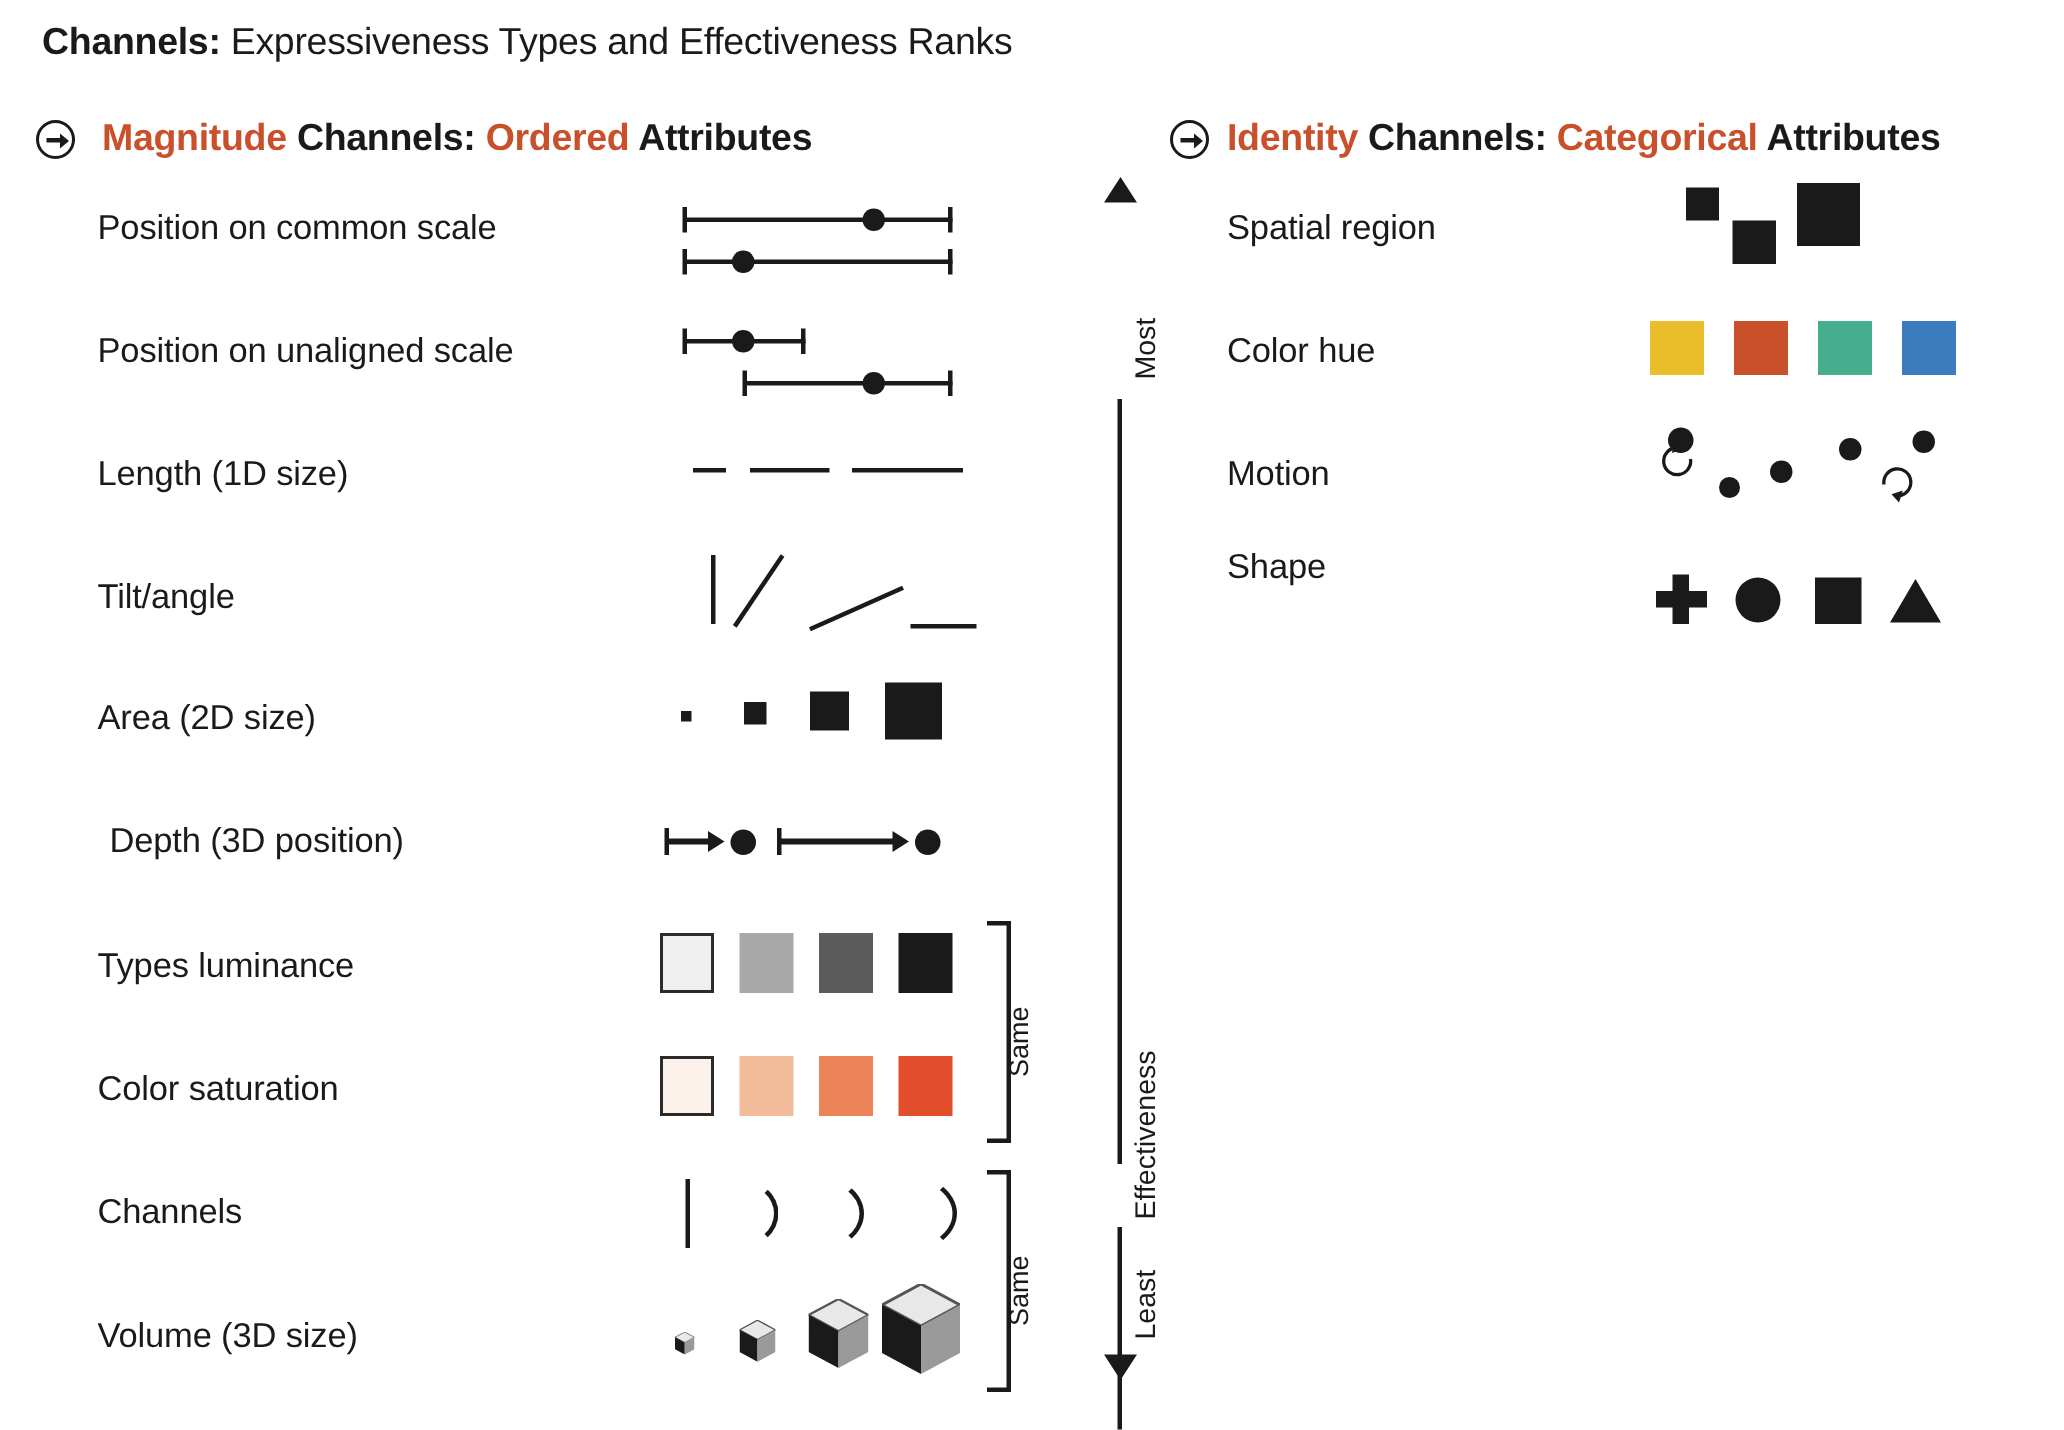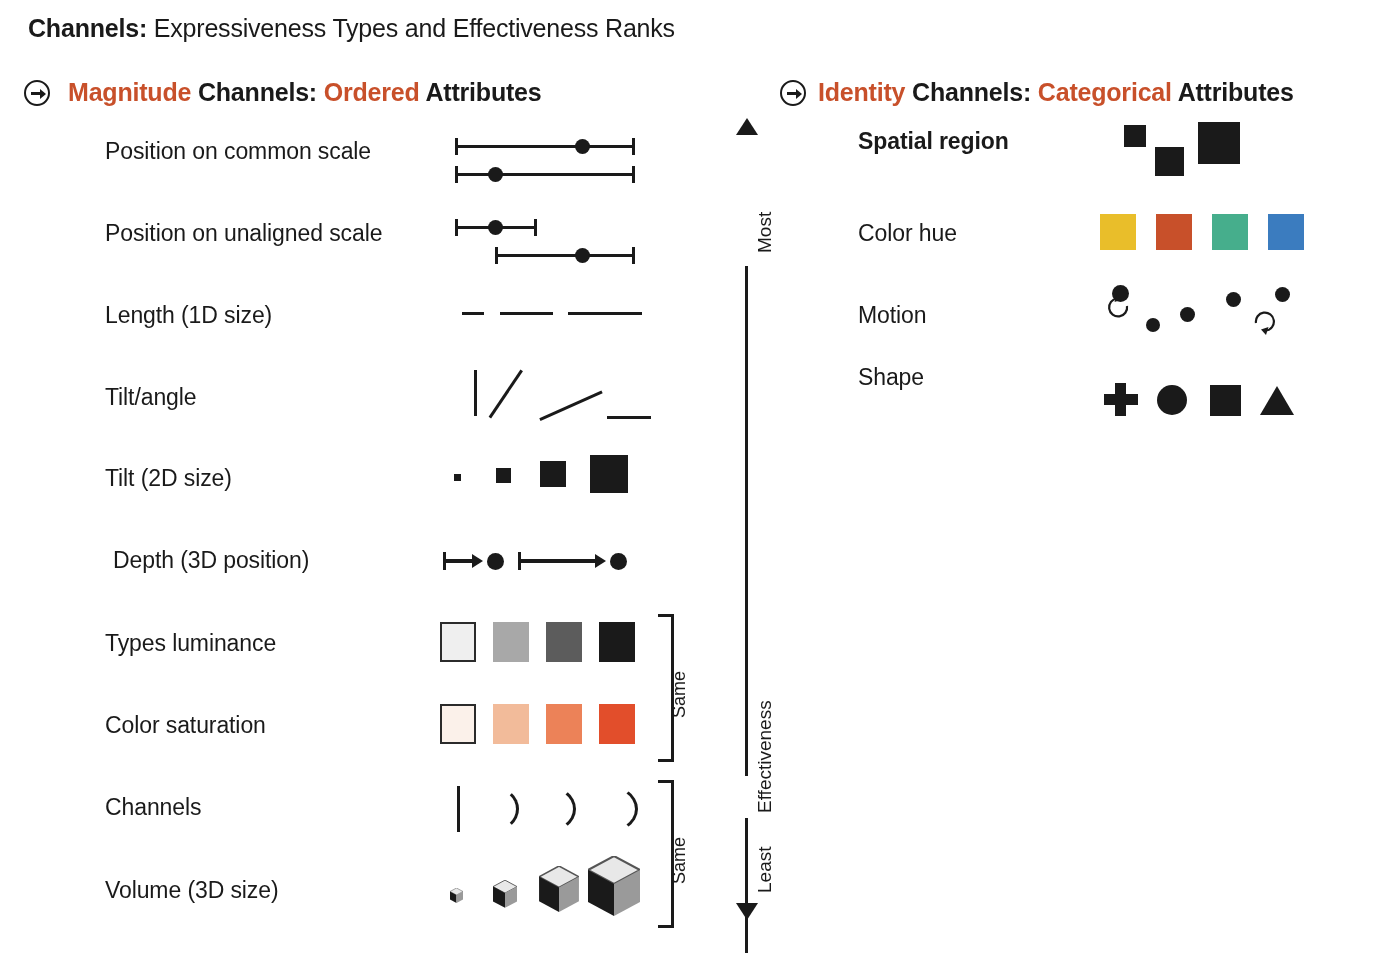--- a/index.html
+++ b/index.html
@@ -58,21 +58,20 @@
     border-top: 5.2px solid transparent;
     border-bottom: 5.2px solid transparent;
   }
 
   .row-label {
     position: absolute;
     font-size: 23px;
     color: #1a1a1a;
     white-space: nowrap;
     letter-spacing: -0.1px;
-    margin-left: 40px;
   }
 
   .glyph-area { position: absolute; }
 
   
   .hline  { position: absolute; background: #1a1a1a; }
   .vline  { position: absolute; background: #1a1a1a; }
   .dot    { position: absolute; background: #1a1a1a; border-radius: 50%; }
   .sq     { position: absolute; background: #1a1a1a; }
   .swatch { position: absolute; }
@@ -160,21 +159,21 @@
   <span class="head"></span>
 </div>
 <div class="col-header" id="header-right">
   <span class="accent">Identity</span><span class="dark"> Channels: </span><span class="accent">Categorical</span><span class="dark"> Attributes</span>
 </div>
 
 <div class="row-label" style="left:65px; top:138px;">Position on common scale</div>
 <div class="row-label" style="left:65px; top:220px;">Position on unaligned scale</div>
 <div class="row-label" style="left:65px; top:302px;">Length (1D size)</div>
 <div class="row-label" style="left:65px; top:384px;">Tilt/angle</div>
-<div class="row-label" style="left:65px; top:465px;">Tilt (2D size)</div>
+<div class="row-label" style="left:65px; top:465px;">Area (2D size)</div>
 <div class="row-label" style="left:73px; top:547px;">Depth (3D position)</div>
 <div class="row-label" style="left:65px; top:630px;">Types luminance</div>
 <div class="row-label" style="left:65px; top:712px;">Color saturation</div>
 <div class="row-label" style="left:65px; top:794px;">Channels</div>
 <div class="row-label" style="left:65px; top:877px;">Volume (3D size)</div>
 
 <div class="glyph-area" style="left:455px; top:128px; width:190px; height:50px;">
   <span class="hline" style="left:2px;  top:17px; width:178px; height:3.2px;"></span>
   <span class="vline" style="left:0px;  top:10px; width:3.2px; height:17px;"></span>
   <span class="vline" style="left:177px;top:10px; width:3.2px; height:17px;"></span>
@@ -299,21 +298,21 @@
 <div id="axis">
   <span class="up"></span>
   <span class="vtext" style="left:28px; top:135px;">Most</span>
   <span class="spine"></span>
   <span class="vtext" style="left:28px; top:695px;">Effectiveness</span>
   <span class="spine2"></span>
   <span class="vtext" style="left:28px; top:775px;">Least</span>
   <span class="down"></span>
 </div>
 
-<div class="row-label" style="left:818px; top:128px;font-weight:bold;">Spatial region</div>
+<div class="row-label" style="left:818px; top:138px;">Spatial region</div>
 <div class="row-label" style="left:818px; top:220px;">Color hue</div>
 <div class="row-label" style="left:818px; top:302px;">Motion</div>
 <div class="row-label" style="left:818px; top:364px;">Shape</div>
 
 <div class="glyph-area" style="left:1098px; top:125px; width:200px; height:60px;">
   <span class="sq" style="left:26px;  top:0px;  width:22px; height:22px;"></span>
   <span class="sq" style="left:57px;  top:22px; width:29px; height:29px;"></span>
   <span class="sq" style="left:100px; top:-3px; width:42px; height:42px;"></span>
 </div>
 

